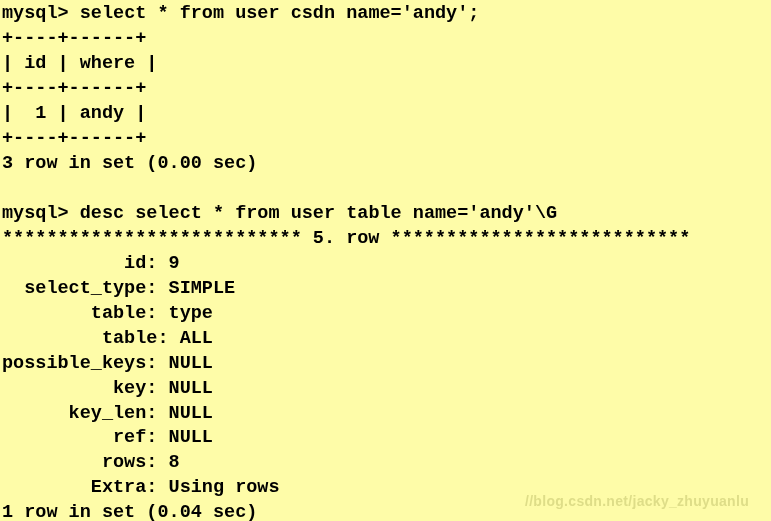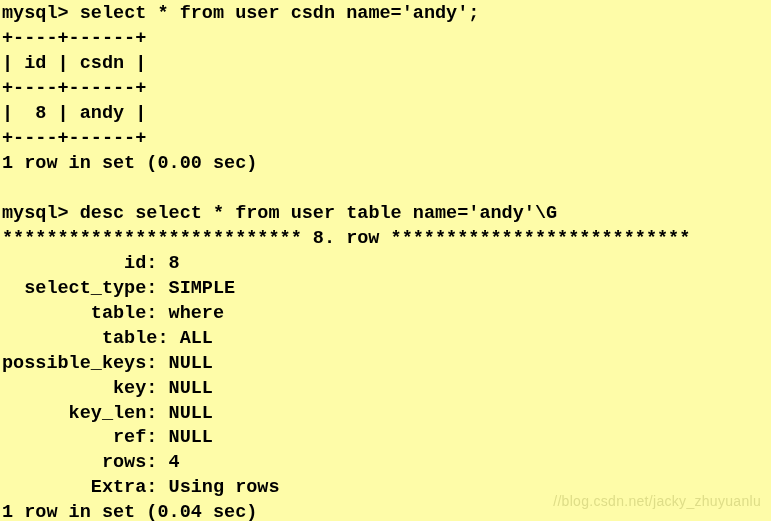--- a/index.html
+++ b/index.html
@@ -19,47 +19,47 @@
     pre {
       margin: 0;
       padding: 2px 2px;
       white-space: pre;
       font-family: inherit;
       font-weight: inherit;
     }
     .watermark {
       position: absolute;
       bottom: 10px;
-      right: 10px;
+      right: 22px;
       color: #c9c973;
       font-size: 14px;
       font-family: "Helvetica Neue", Arial, sans-serif;
-      font-weight: normal;
+      font-weight: bold;
       opacity: 0.6;
       letter-spacing: 0.3px;
     }
   </style>
 </head>
 <body>
 
 <pre><span>mysql&gt;</span> <span>select * from user csdn name='andy';</span>
 <span>+----+------+</span>
-<span>| id | csdn |</span>
+<span>| id | where |</span>
 <span>+----+------+</span>
-<span>|  8 | andy |</span>
+<span>|  1 | andy |</span>
 <span>+----+------+</span>
-<span>1 row in set (0.00 sec)</span>
+<span>3 row in set (0.00 sec)</span>
 
 <span>mysql&gt;</span> <span>desc select * from user table name='andy'\G</span>
-<span>*************************** 8. row ***************************</span>
-<span>           id: 8</span>
+<span>*************************** 5. row ***************************</span>
+<span>           id: 9</span>
 <span>  select_type: SIMPLE</span>
-<span>        table: where</span>
+<span>        table: type</span>
 <span>         table: ALL</span>
 <span>possible_keys: NULL</span>
 <span>          key: NULL</span>
 <span>      key_len: NULL</span>
 <span>          ref: NULL</span>
-<span>         rows: 4</span>
+<span>         rows: 8</span>
 <span>        Extra: Using rows</span>
 <span>1 row in set (0.04 sec)</span></pre>
 
 <div class="watermark">//blog.csdn.net/jacky_zhuyuanlu</div>
 
 </body></html>

